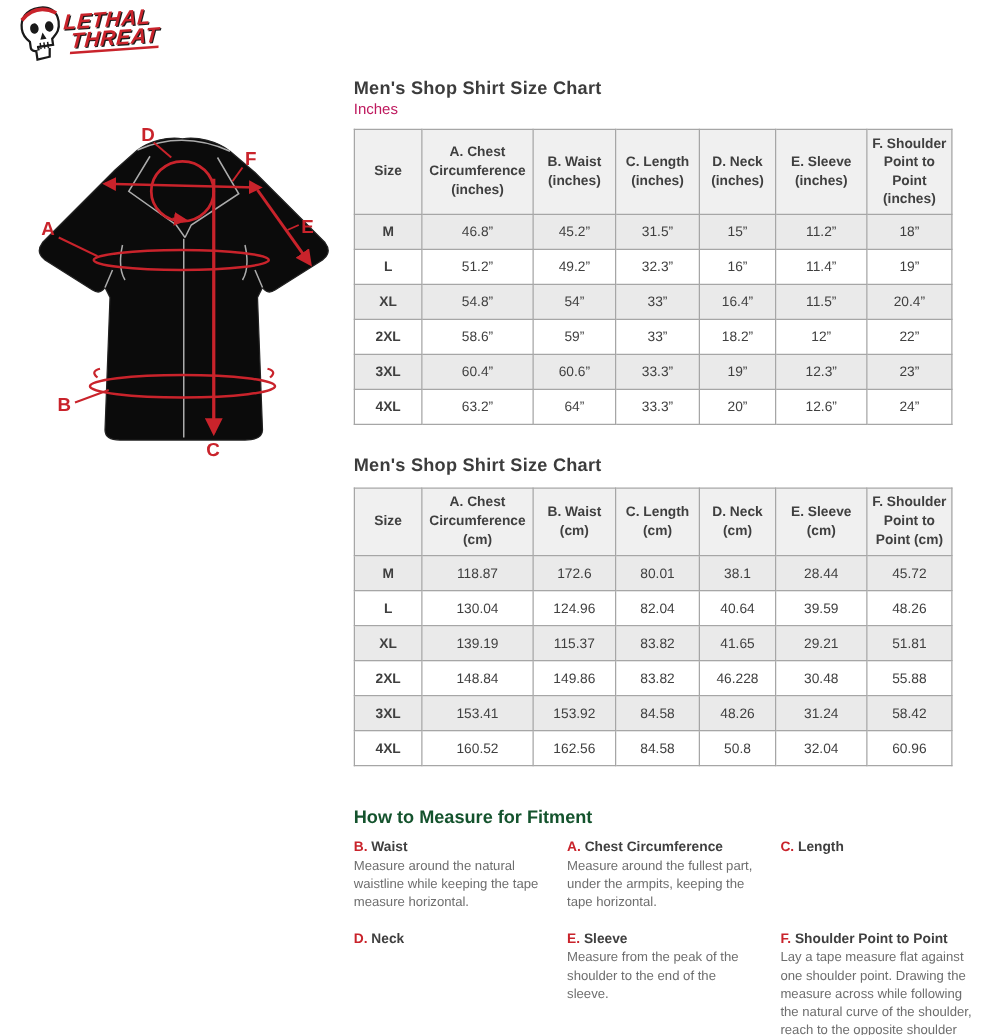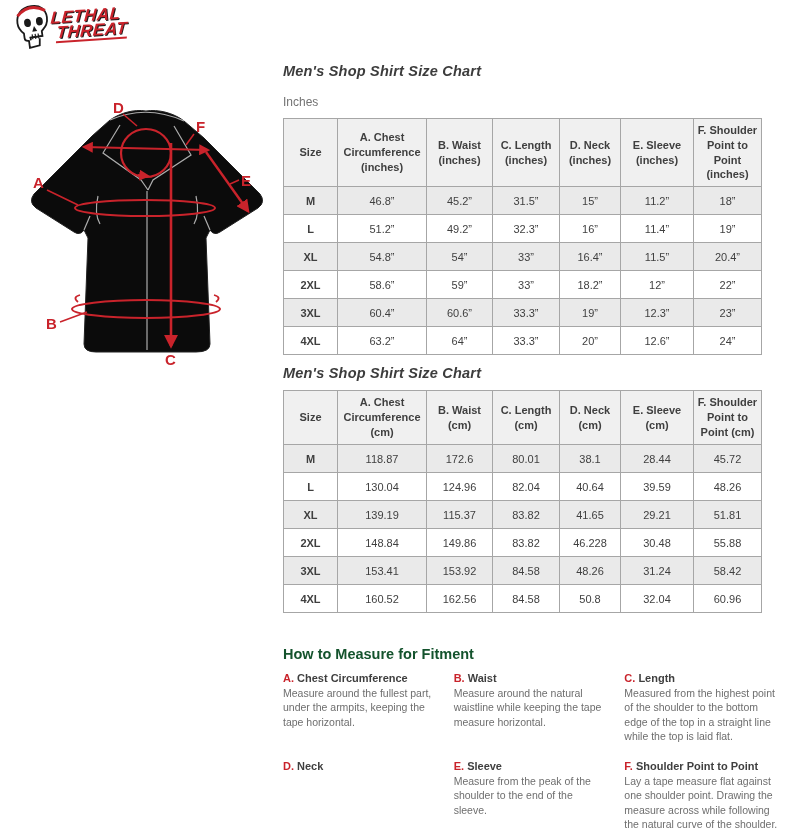--- a/index.html
+++ b/index.html
@@ -27,22 +27,22 @@
   .lbl { fill: var(--accent); font: bold 15px "Liberation Sans", sans-serif; }
   .redline { stroke: var(--accent); fill: none; }
   .shirt-detail { stroke: #c9c9c9; stroke-width: 1.2; fill: none; opacity: 0.85; }
 
   
   .section { position: absolute; left: 283px; width: 478px; }
   .sec-inches { top: 63px; }
   .sec-cm { top: 365px; }
   .sec-howto { top: 646px; }
 
-  .chart-title { font-size: 14.5px; font-weight: bold; color: #3c3c3c; letter-spacing: 0.2px; font-style: italic; }
-  .chart-subtitle { font-size: 12px; color: #737373; margin-top: 16px; }
+  .chart-title { font-size: 14.5px; font-weight: bold; color: #3c3c3c; letter-spacing: 0.2px; }
+  .chart-subtitle { font-size: 12px; color: #be185d; margin-top: 1px; }
 
   table { border-collapse: collapse; width: 478px; table-layout: fixed; margin-top: 9px; }
   col.c-size { width: 54px; } col.c-chest { width: 89px; } col.c-waist { width: 66px; }
   col.c-length { width: 67px; } col.c-neck { width: 61px; } col.c-sleeve { width: 73px; }
   col.c-shoulder { width: 68px; }
   th, td {
     border: 1px solid var(--table-border); text-align: center; vertical-align: middle;
     color: #3f3f3f; font-size: 11px; padding: 2px 3px;
   }
   th { font-weight: bold; background: var(--head-bg); line-height: 1.35; }
@@ -305,30 +305,29 @@
             <td>60.96</td>
           </tr>
         </tbody>
     </table>
   </div>
 
   <div class="section sec-howto">
     <div class="howto-title">How to Measure for Fitment</div>
     <div class="howto-grid">
       <div class="howto-item">
+        <h4><span class="letter">B.</span> <span>Waist</span></h4>
+        <p>Measure around the natural waistline while keeping the tape measure horizontal.</p>
+      </div>
+      <div class="howto-item">
         <h4><span class="letter">A.</span> <span>Chest Circumference</span></h4>
         <p>Measure around the fullest part, under the armpits, keeping the tape horizontal.</p>
       </div>
       <div class="howto-item">
-        <h4><span class="letter">B.</span> <span>Waist</span></h4>
-        <p>Measure around the natural waistline while keeping the tape measure horizontal.</p>
-      </div>
-      <div class="howto-item">
         <h4><span class="letter">C.</span> <span>Length</span></h4>
-        <p>Measured from the highest point of the shoulder to the bottom edge of the top in a straight line while the top is laid flat.</p>
       </div>
       <div class="howto-item">
         <h4><span class="letter">D.</span> <span>Neck</span></h4>
       </div>
       <div class="howto-item">
         <h4><span class="letter">E.</span> <span>Sleeve</span></h4>
         <p>Measure from the peak of the shoulder to the end of the sleeve.</p>
       </div>
       <div class="howto-item">
         <h4><span class="letter">F.</span> <span>Shoulder Point to Point</span></h4>

